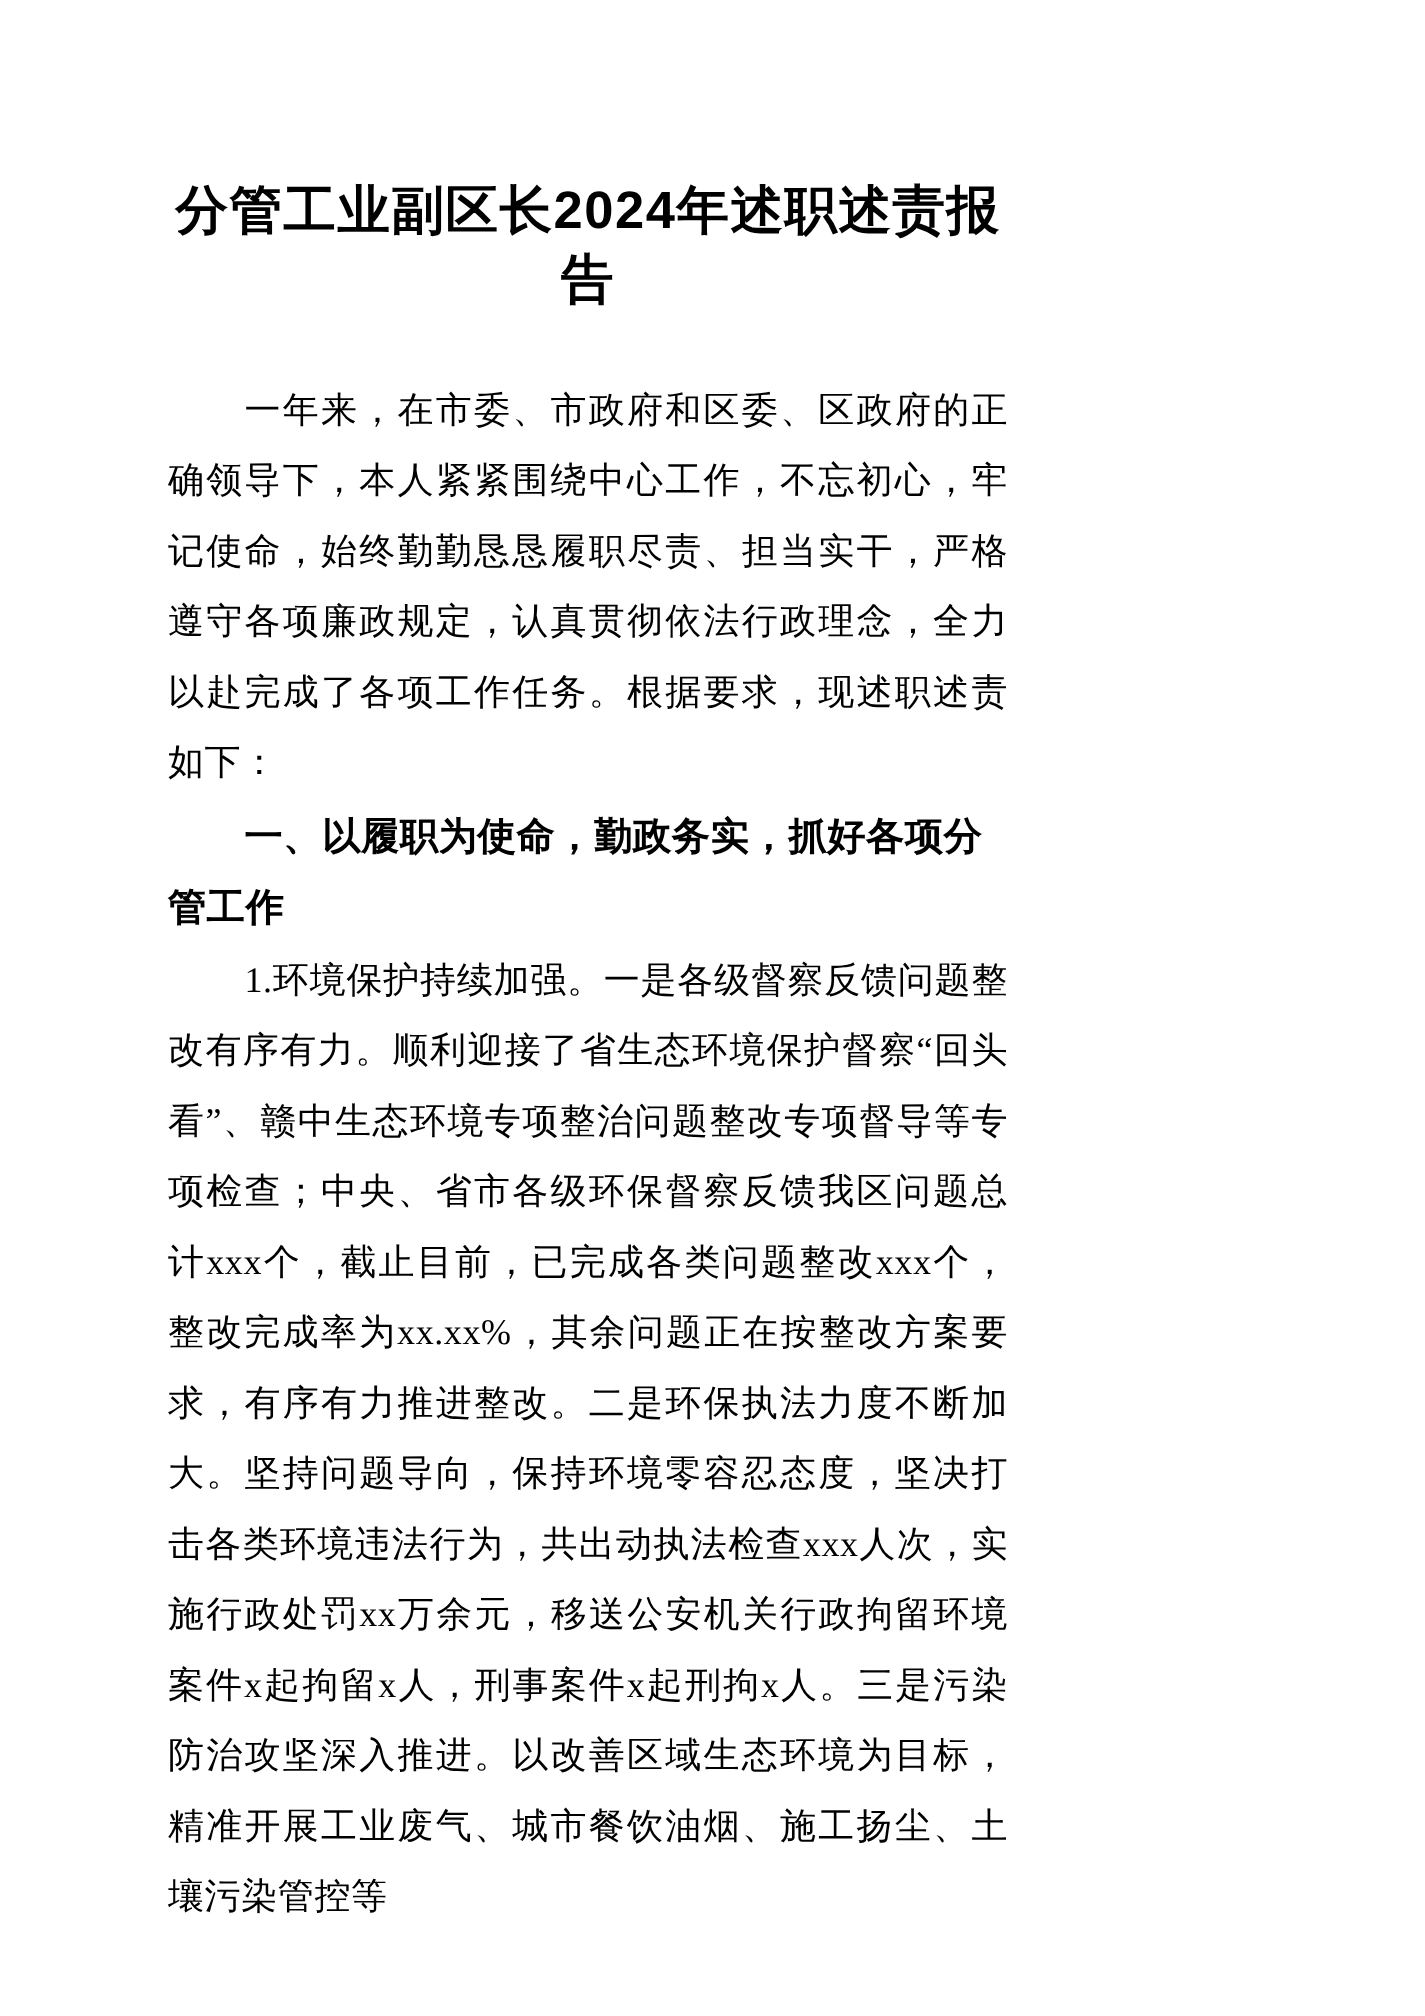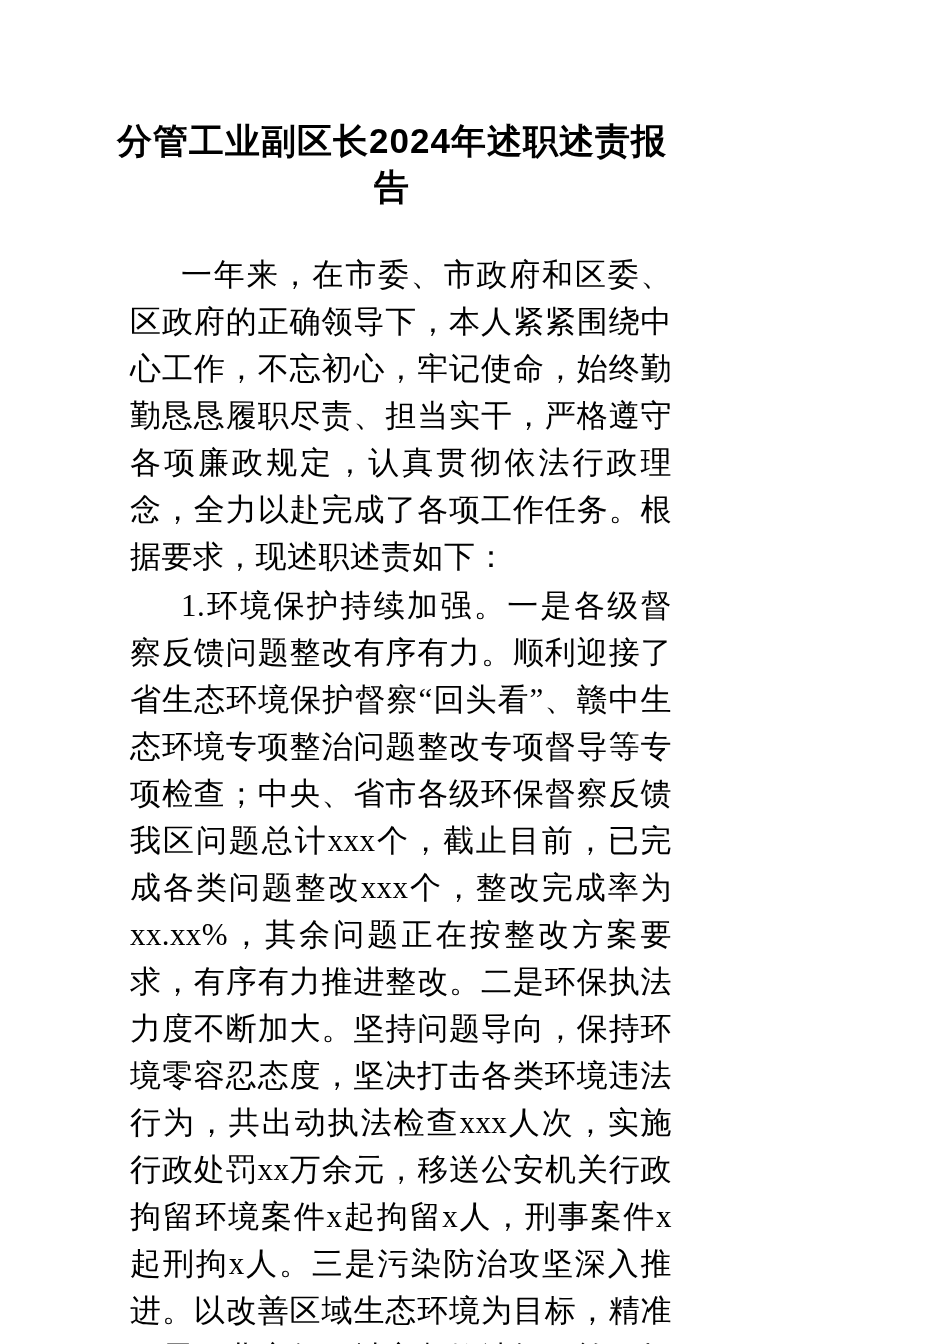--- a/index.html
+++ b/index.html
@@ -24,25 +24,25 @@
   .doc-title {
     font-family: "Liberation Sans", "DejaVu Sans", sans-serif;
     font-weight: bold;
     font-size: 35px;
     line-height: 1.3;
     text-align: center;
     letter-spacing: 1px;
     margin: 0 0 42px 0;
   }
   .para {
-    font-size: 31px;
+    font-size: 24px;
     line-height: 47px;
     text-align: justify;
     text-justify: inter-ideograph;
-    margin: 0 0 2px 18px;
+    margin: 0 0 2px 0;
     text-indent: 51px;
     letter-spacing: 0.4px;
   }
   .heading {
     font-family: "Liberation Sans", "DejaVu Sans", sans-serif;
     font-weight: bold;
     font-size: 25.5px;
     line-height: 47px;
     margin: 0 0 2px 0;
     text-indent: 51px;
@@ -51,17 +51,18 @@
 </style>
 </head>
 <body>
 
 <div class="page">
 
   <h1 class="doc-title">分管工业副区长2024年述职述责报告</h1>
 
   <p class="para">一年来，在市委、市政府和区委、区政府的正确领导下，本人紧紧围绕中心工作，不忘初心，牢记使命，始终勤勤恳恳履职尽责、担当实干，严格遵守各项廉政规定，认真贯彻依法行政理念，全力以赴完成了各项工作任务。根据要求，现述职述责如下：</p>
 
+  <p class="heading">一、以履职为使命，勤政务实，抓好各项分管工作</p>
 
 
   <p class="para">1.环境保护持续加强。一是各级督察反馈问题整改有序有力。顺利迎接了省生态环境保护督察“回头看”、赣中生态环境专项整治问题整改专项督导等专项检查；中央、省市各级环保督察反馈我区问题总计xxx个，截止目前，已完成各类问题整改xxx个，整改完成率为xx.xx%，其余问题正在按整改方案要求，有序有力推进整改。二是环保执法力度不断加大。坚持问题导向，保持环境零容忍态度，坚决打击各类环境违法行为，共出动执法检查xxx人次，实施行政处罚xx万余元，移送公安机关行政拘留环境案件x起拘留x人，刑事案件x起刑拘x人。三是污染防治攻坚深入推进。以改善区域生态环境为目标，精准开展工业废气、城市餐饮油烟、施工扬尘、土壤污染管控等</p>
 
 </div>
 
 </body></html>

